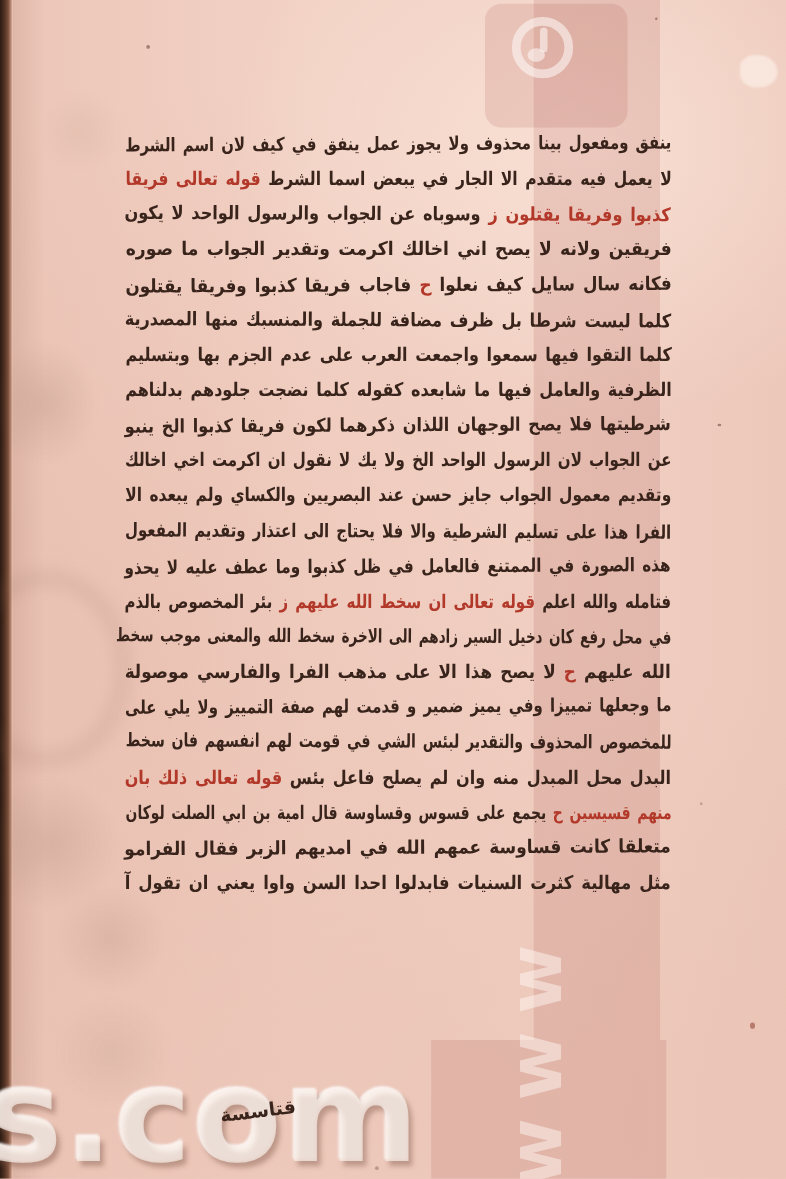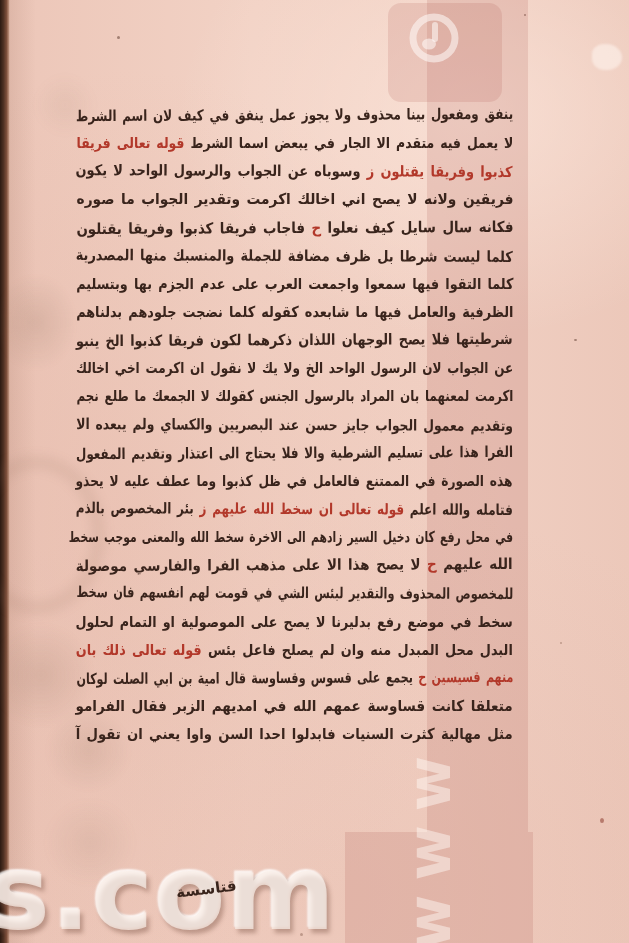--- a/index.html
+++ b/index.html
@@ -71,21 +71,21 @@
     filter:blur(2px);}
   .stain-d{left:25px;top:780px;width:130px;height:125px;
     background:radial-gradient(closest-side,rgba(130,95,75,0.10),rgba(130,95,75,0) 70%);filter:blur(3px);}
   .stain-e{left:20px;top:60px;width:90px;height:90px;
     background:radial-gradient(closest-side,rgba(130,95,75,0.07),rgba(130,95,75,0) 70%);filter:blur(3px);}
   .chip{position:absolute;left:592px;top:44px;width:30px;height:26px;border-radius:40% 55% 50% 45%;
     background:rgba(255,246,240,0.55);filter:blur(1px);}
   .speck{position:absolute;border-radius:50%;background:rgba(86,52,40,0.5);}
   
   .text-block{
-    position:absolute;left:76px;top:101px;width:437px;
+    position:absolute;left:100px;top:101px;width:437px;
     direction:rtl;
   }
   .ms-line{
     height:28.15px;white-space:nowrap;text-align:right;
     font-size:15px;font-weight:bold;line-height:28.15px;
     color:#39241c;word-spacing:2px;
     font-family:"DejaVu Sans",sans-serif;
   }
   .ms-line > span{display:inline-block;transform-origin:right center;}
   .ms-line:nth-child(3n){transform:rotate(0.25deg);}
@@ -134,28 +134,27 @@
     <div class="ms-line"><span style="transform: scaleX(0.793);"><span>ينفق ومفعول بينا محذوف ولا يجوز عمل ينفق في كيف لان اسم الشرط</span></span></div>
     <div class="ms-line"><span style="transform: scaleX(0.83);"><span>لا يعمل فيه متقدم الا الجار في يبعض اسما الشرط </span><span class="seg-red">قوله تعالى فريقا</span></span></div>
     <div class="ms-line"><span style="transform: scaleX(0.861);"><span class="seg-red">كذبوا وفريقا يقتلون ز </span><span>وسوباه عن الجواب والرسول الواحد لا يكون</span></span></div>
     <div class="ms-line"><span style="transform: scaleX(0.915);"><span>فريقين ولانه لا يصح اني اخالك اكرمت وتقدير الجواب ما صوره</span></span></div>
     <div class="ms-line"><span style="transform: scaleX(0.893);"><span>فكانه سال سايل كيف نعلوا </span><span class="seg-red">ح</span><span> فاجاب فريقا كذبوا وفريقا يقتلون</span></span></div>
     <div class="ms-line"><span style="transform: scaleX(0.859);"><span>كلما ليست شرطا بل ظرف مضافة للجملة والمنسبك منها المصدرية</span></span></div>
     <div class="ms-line"><span style="transform: scaleX(0.853);"><span>كلما التقوا فيها سمعوا واجمعت العرب على عدم الجزم بها وبتسليم</span></span></div>
     <div class="ms-line"><span style="transform: scaleX(0.855);"><span>الظرفية والعامل فيها ما شابعده كقوله كلما نضجت جلودهم بدلناهم</span></span></div>
     <div class="ms-line"><span style="transform: scaleX(0.857);"><span>شرطيتها فلا يصح الوجهان اللذان ذكرهما لكون فريقا كذبوا الخ ينبو</span></span></div>
     <div class="ms-line"><span style="transform: scaleX(0.802);"><span>عن الجواب لان الرسول الواحد الخ ولا يك لا نقول ان اكرمت اخي اخالك</span></span></div>
-    <div class="ms-line"><span style="transform: scaleX(0.794);"><span>اكرمت لمعنهما بان المراد بالرسول الجنس كقولك لا الجمعك ما طلع نجم</span></span></div>
     <div class="ms-line"><span style="transform: scaleX(0.821);"><span>وتقديم معمول الجواب جايز حسن عند البصريين والكساي ولم يبعده الا</span></span></div>
     <div class="ms-line"><span style="transform: scaleX(0.793);"><span>الفرا هذا على تسليم الشرطية والا فلا يحتاج الى اعتذار وتقديم المفعول</span></span></div>
     <div class="ms-line"><span style="transform: scaleX(0.813);"><span>هذه الصورة في الممتنع فالعامل في ظل كذبوا وما عطف عليه لا يحذو</span></span></div>
     <div class="ms-line"><span style="transform: scaleX(0.798);"><span>فتامله والله اعلم </span><span class="seg-red">قوله تعالى ان سخط الله عليهم ز</span><span> بئر المخصوص بالذم</span></span></div>
     <div class="ms-line"><span style="transform: scaleX(0.72);"><span>في محل رفع كان دخيل السير زادهم الى الاخرة سخط الله والمعنى موجب سخط</span></span></div>
     <div class="ms-line"><span style="transform: scaleX(0.896);"><span>الله عليهم </span><span class="seg-red">ح</span><span> لا يصح هذا الا على مذهب الفرا والفارسي موصولة</span></span></div>
+    <div class="ms-line"><span style="transform: scaleX(0.796);"><span>ما وجعلها تمييزا وفي يميز ضمير و قدمت لهم صفة التمييز ولا يلي على</span></span></div>
     <div class="ms-line"><span style="transform: scaleX(0.75);"><span>للمخصوص المحذوف والتقدير لبئس الشي في قومت لهم انفسهم فان سخط</span></span></div>
-    <div class="ms-line"><span style="transform: scaleX(0.846);"><span>سخط في موضع رفع بدليرنا لا يصح على الموصولية او التمام لحلول</span></span></div>
     <div class="ms-line"><span style="transform: scaleX(0.854);"><span>البدل محل المبدل منه وان لم يصلح فاعل بئس </span><span class="seg-red">قوله تعالى ذلك بان</span></span></div>
     <div class="ms-line"><span style="transform: scaleX(0.74);"><span class="seg-red">منهم قسيسين ح </span><span>يجمع على قسوس وقساوسة قال امية بن ابي الصلت لوكان</span></span></div>
     <div class="ms-line"><span style="transform: scaleX(0.904);"><span>متعلقا كانت قساوسة عمهم الله في امديهم الزبر فقال الفرامو</span></span></div>
     <div class="ms-line"><span style="transform: scaleX(0.878);"><span>مثل مهالية كثرت السنيات فابدلوا احدا السن واوا يعني ان تقول آ</span></span></div>
   </div>
 
 <div class="catchword">قتاسسة</div>
 
 </body></html>

